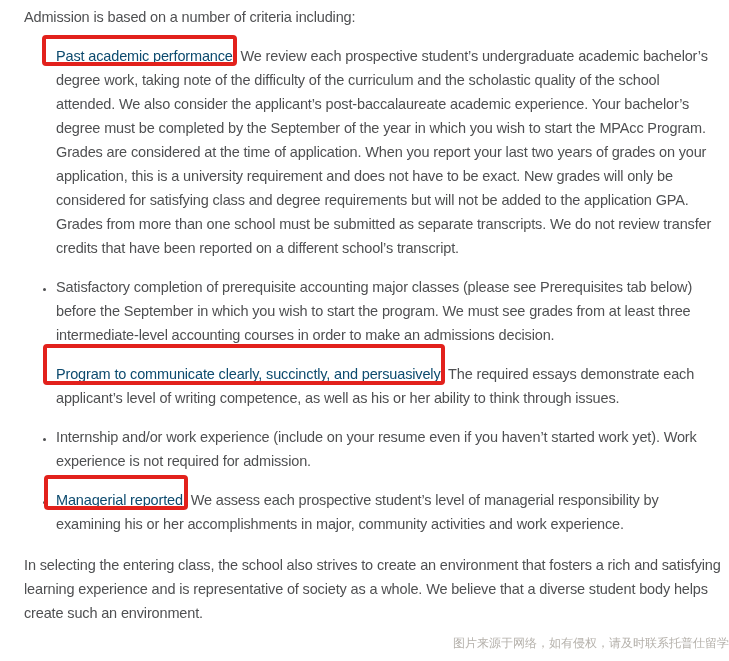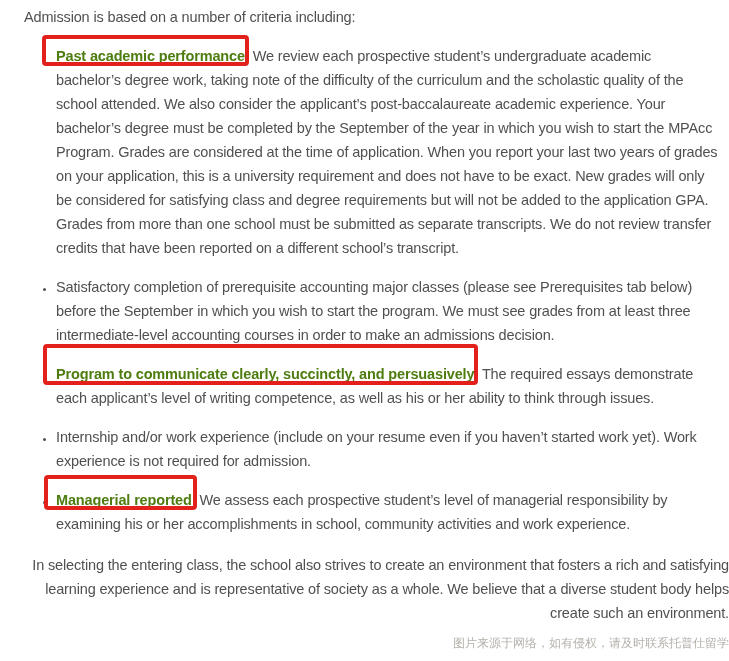--- a/index.html
+++ b/index.html
@@ -12,34 +12,34 @@
     font-size:14.5px;
     line-height:24px;
     letter-spacing:-0.15px;
     color:#4f5052;
     padding-left:16px;
   }
   .intro{margin:5px 20px 15px 8px;}
   ul.criteria{margin:0;padding:0 26px 0 40px;list-style:disc;}
   ul.criteria li{margin:0 0 15px 0;}
   ul.criteria li::marker{color:#4f5052;font-size:11px;}
-  .lead{font-weight:bold;color:#4d7c0f;}
+  .lead{font-weight:normal;color:#0c4a6e;}
   
   .ring{position:relative;}
   .ring::after{
     content:"";
     position:absolute;
     border:4px solid #e2211c;
     border-radius:4px;
     pointer-events:none;
   }
   .ring1::after{left:-14px;right:-4px;top:-13px;bottom:-2px;}
   .ring2::after{left:-13px;right:-4px;top:-22px;bottom:-3px;}
   .ring3::after{left:-12px;right:-5px;top:-17px;bottom:-2px;}
-  .closing{margin:17px 16px 0 8px;text-align:right;}
+  .closing{margin:17px 16px 0 8px;}
   .watermark{
     position:absolute;
     right:-8px;bottom:6px;
     font-size:12px;
     letter-spacing:0;
     color:#b5b1ab;
     white-space:nowrap;
   }
   .corner-mark{
     position:absolute;
@@ -59,21 +59,21 @@
   <ul class="criteria">
 
     <li><span class="ring ring1"><strong class="lead">Past academic performance</strong></span><span>. We review each prospective student’s undergraduate academic bachelor’s degree work, taking note of the difficulty of the curriculum and the scholastic quality of the school attended. We also consider the applicant’s post-baccalaureate academic experience. Your bachelor’s degree must be completed by the September of the year in which you wish to start the MPAcc Program.  Grades are considered at the time of application.  When you report your last two years of grades on your application, this is a university requirement and does not have to be exact.  New grades will only be considered for satisfying class and degree requirements but will not be added to the application GPA.  Grades from more than one school must be submitted as separate transcripts.  We do not review transfer credits that have been reported on a different school’s transcript.</span></li>
 
     <li><span>Satisfactory completion of prerequisite accounting major classes (please see Prerequisites tab below) before the September in which you wish to start the program. We must see grades from at least three intermediate-level accounting courses in order to make an admissions decision.</span></li>
 
     <li><span class="ring ring2"><strong class="lead">Program to communicate clearly, succinctly, and persuasively</strong></span><span>. The required essays demonstrate each applicant’s level of writing competence, as well as his or her ability to think through issues.</span></li>
 
     <li><span>Internship and/or work experience (include on your resume even if you haven’t started work yet). Work experience is not required for admission.</span></li>
 
-    <li><span class="ring ring3"><strong class="lead">Managerial reported</strong></span><span>. We assess each prospective student’s level of managerial responsibility by examining his or her accomplishments in school, community activities and work experience.</span></li>
+    <li><span class="ring ring3"><strong class="lead">Managerial reported</strong></span><span>. We assess each prospective student’s level of managerial responsibility by examining his or her accomplishments in major, community activities and work experience.</span></li>
 
   </ul>
 
   <p class="closing">In selecting the entering class, the school also strives to create an environment that fosters a rich and satisfying learning experience and is representative of society as a whole. We believe that a diverse student body helps create such an environment.</p>
 
   <div class="watermark">图片来源于网络，如有侵权，请及时联系托普仕留学删除</div>
   <div class="corner-mark"></div>
 
 </div>
 

